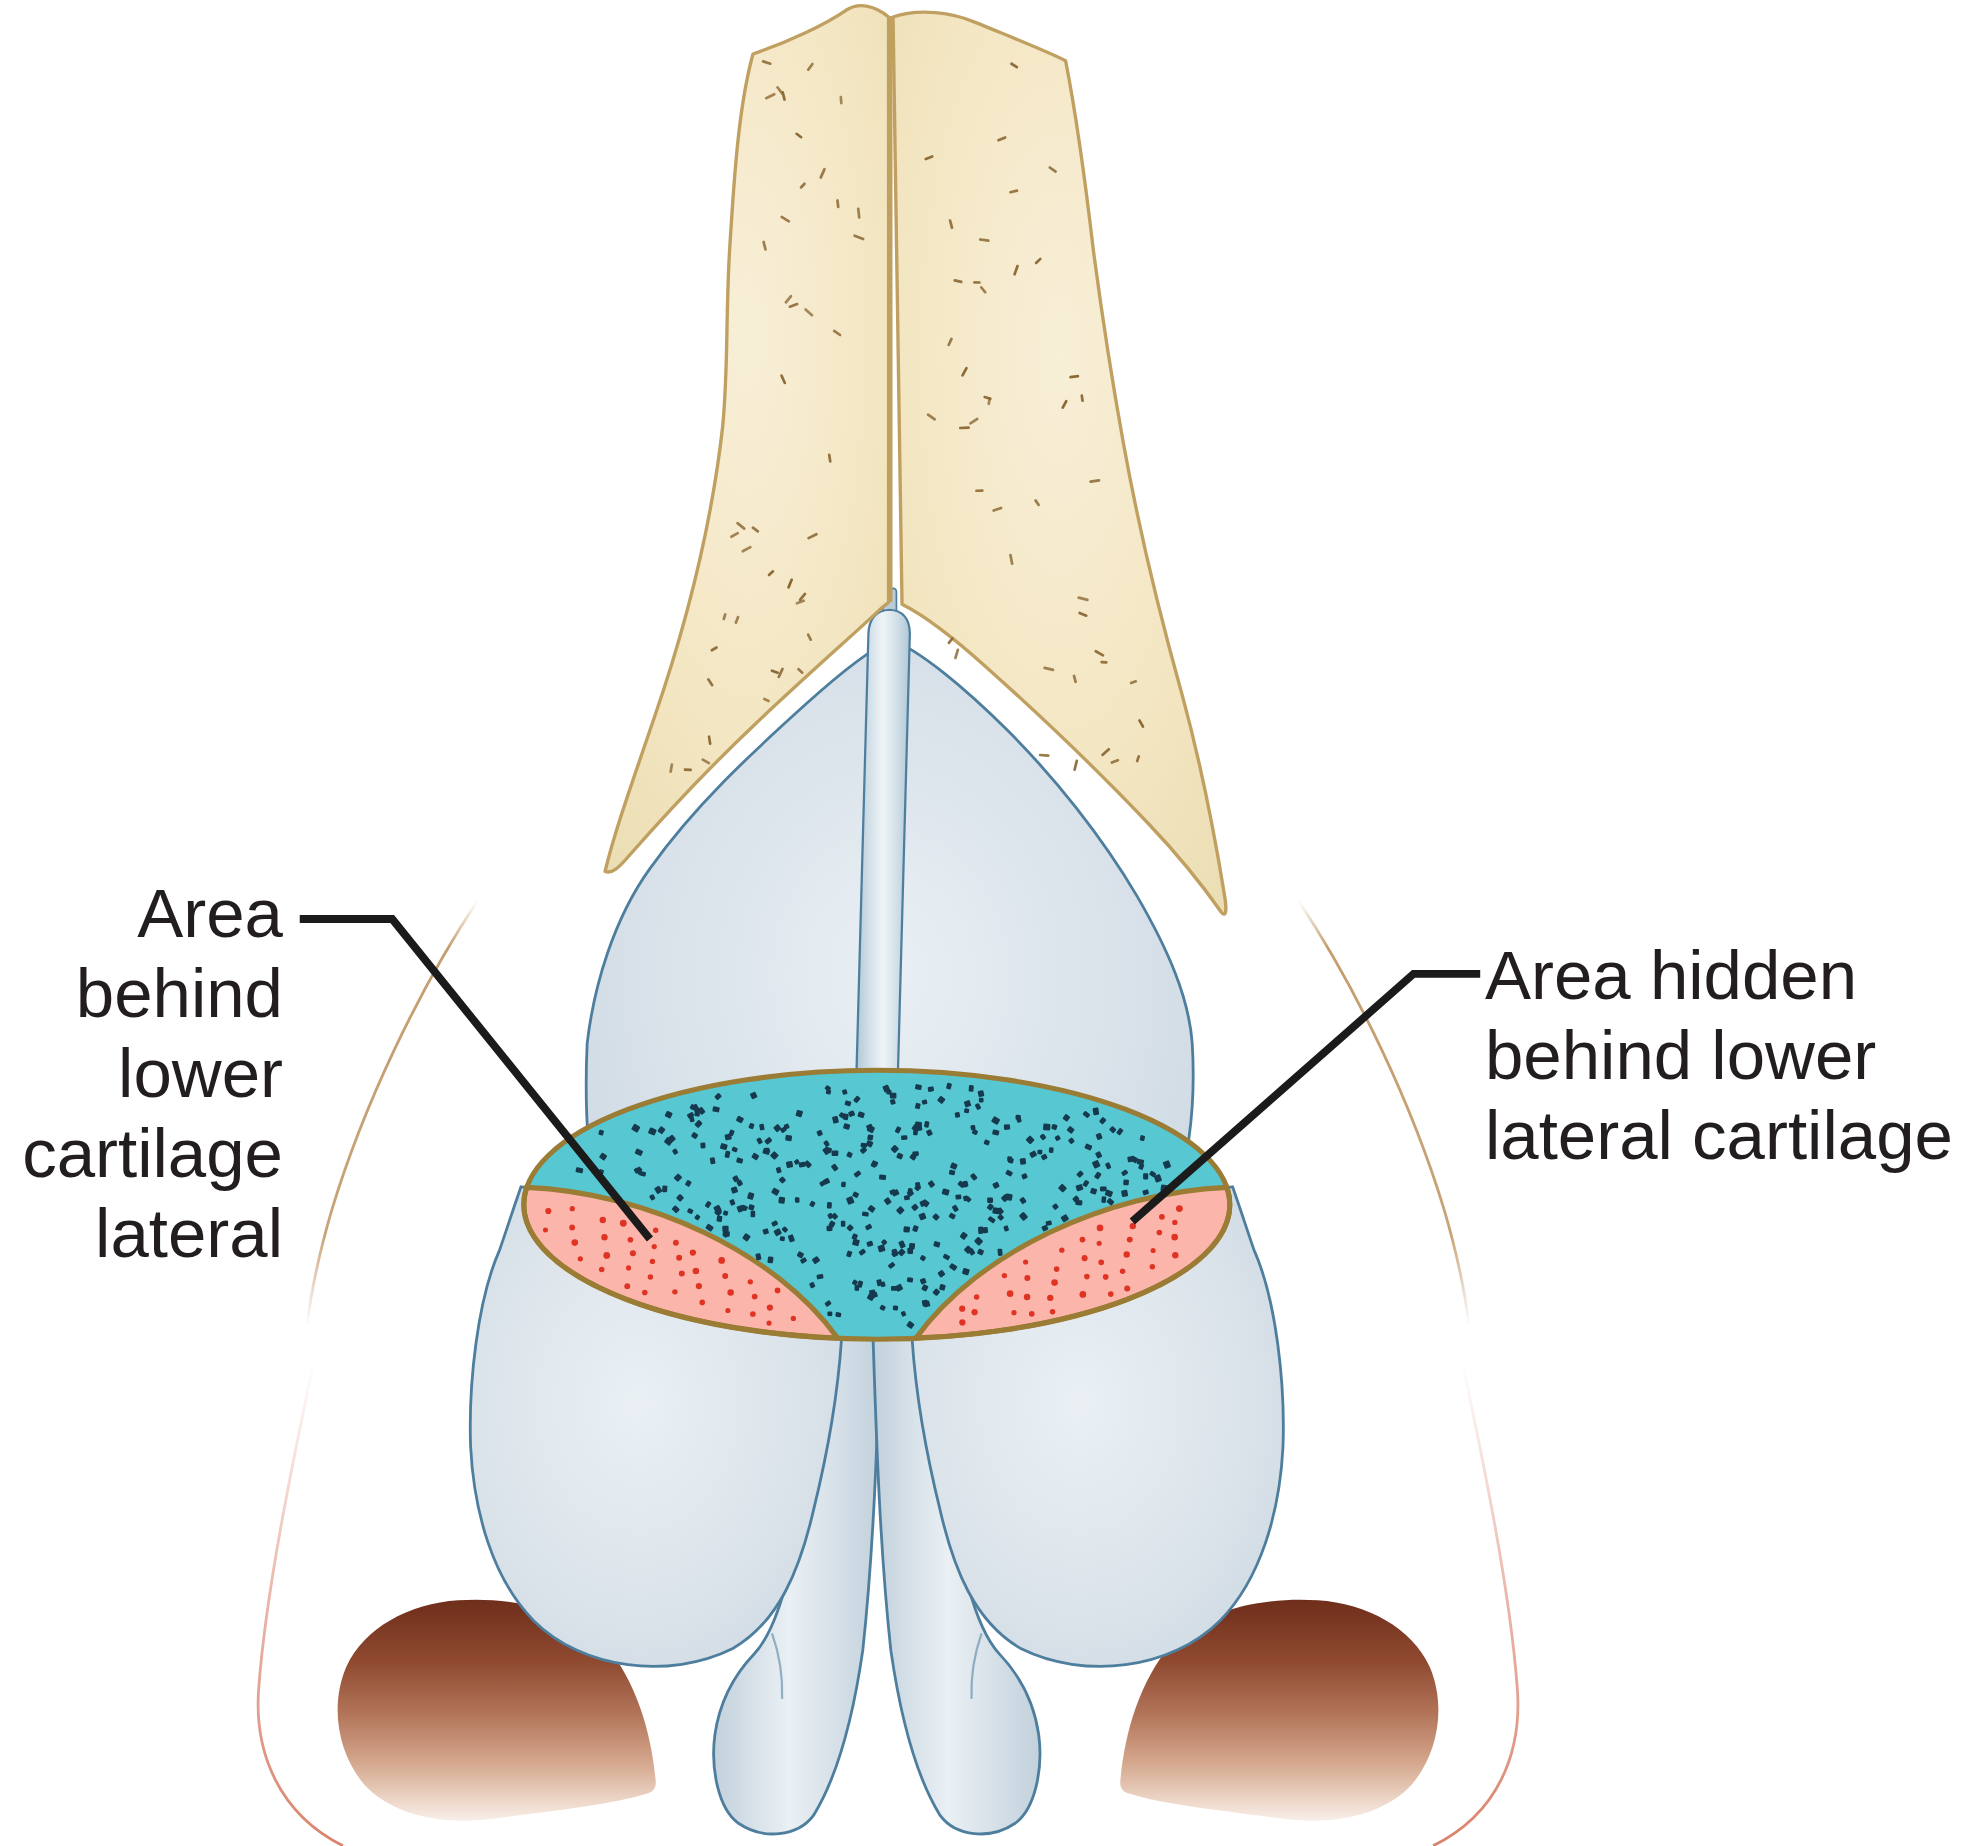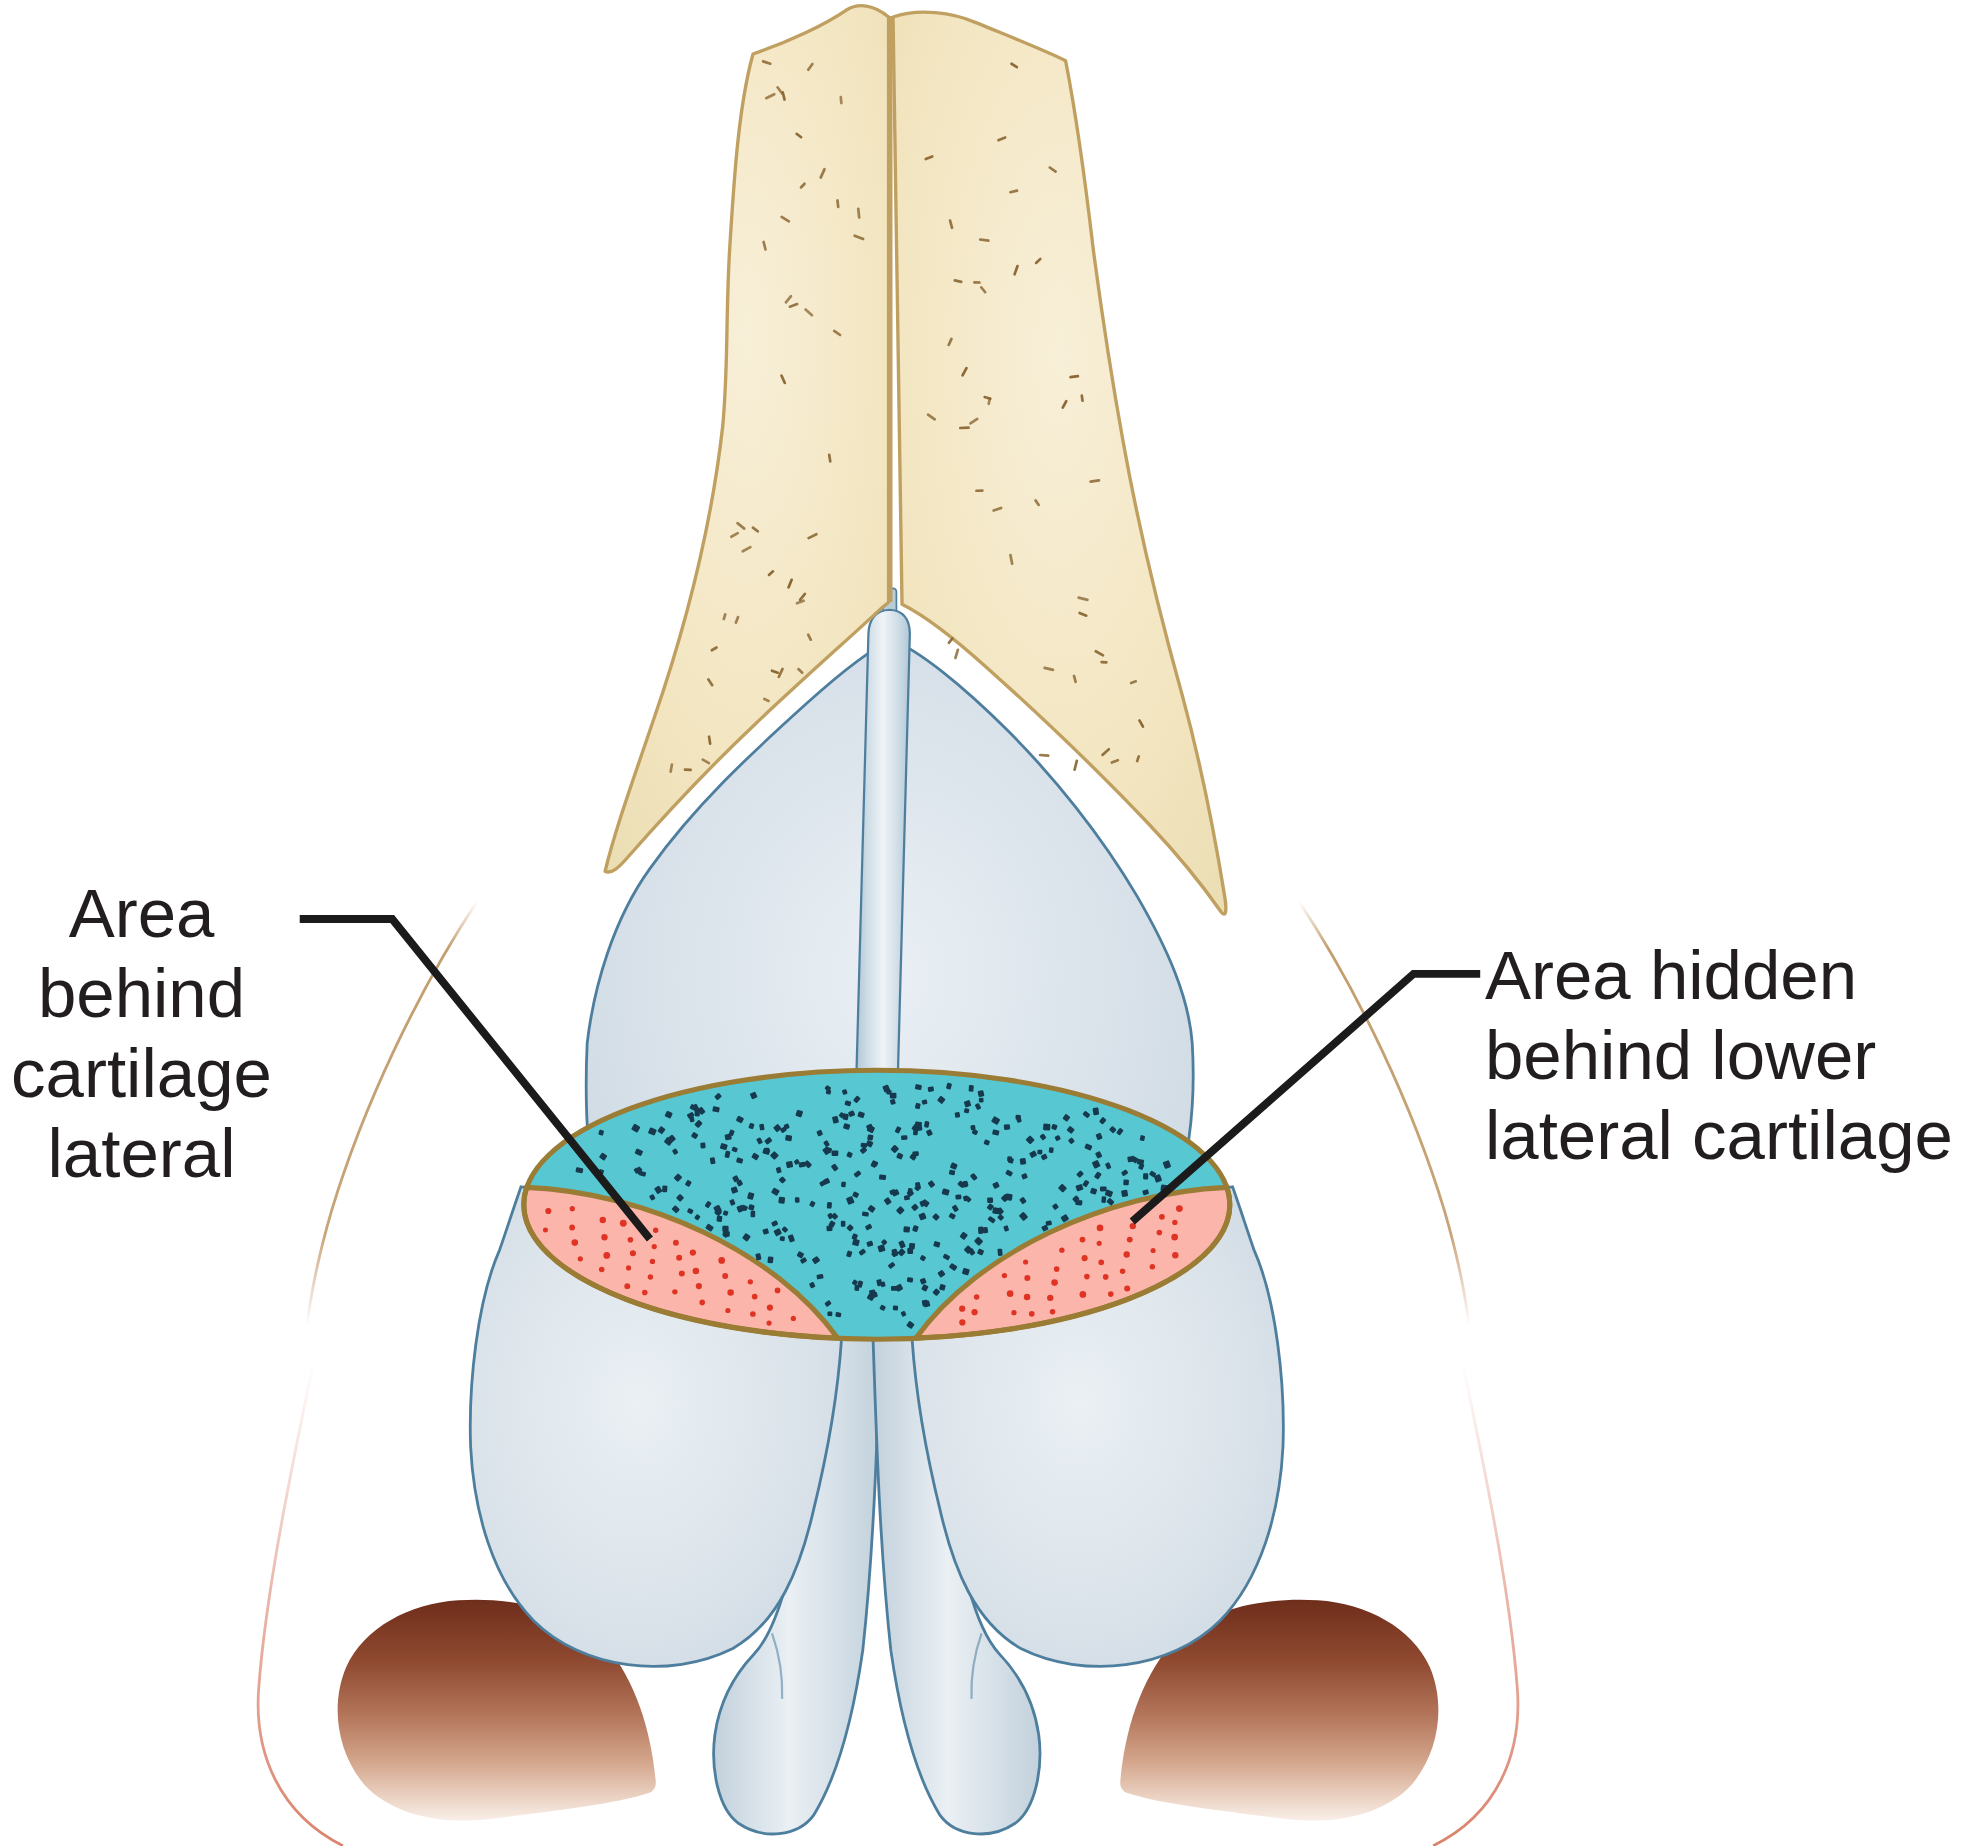--- a/index.html
+++ b/index.html
@@ -8,21 +8,21 @@
   #art{position:absolute;left:0;top:0;}
   .label{
     position:absolute;
     font-family:"Liberation Sans","DejaVu Sans",sans-serif;
     font-size:69px;
     line-height:80px;
     font-weight:400;
     color:var(--text,#221e1f);
     white-space:nowrap;
   }
-  #label-left{left:0;top:874px;width:283px;text-align:center;}
+  #label-left{left:0;top:874px;width:283px;text-align:right;}
   #label-right{left:1485px;top:936px;width:527px;text-align:left;}
 </style>
 </head>
 <body>
 
 <div id="canvas">
 
 <svg id="art" width="1985" height="1847" viewBox="0 0 3543 3296" xmlns="http://www.w3.org/2000/svg">
   <defs>
     <radialGradient id="boneGrad" cx="0.5" cy="0.38" r="0.85">
@@ -653,20 +653,21 @@
 
   <g fill="none" stroke="#1b1b1b" stroke-width="14" stroke-linejoin="miter" stroke-linecap="butt">
     <path d="M 535 1640 L 700 1640 L 1160 2211"></path>
     <path d="M 2642 1738 L 2523 1738 L 2021 2180"></path>
   </g>
 </svg>
 
   <div id="label-left" class="label">
     <div>Area</div>
     <div>behind</div>
+    <div>lower</div>
     <div>cartilage</div>
     <div>lateral</div>
   </div>
   <div id="label-right" class="label">
     <div>Area hidden</div>
     <div>behind lower</div>
     <div>lateral cartilage</div>
   </div>
 </div>
 

